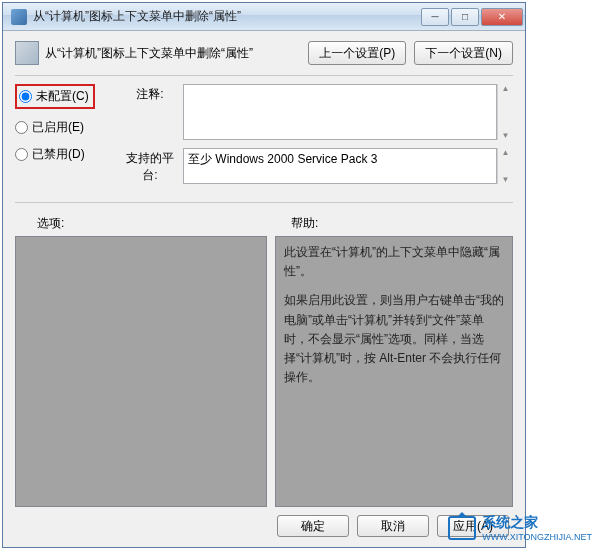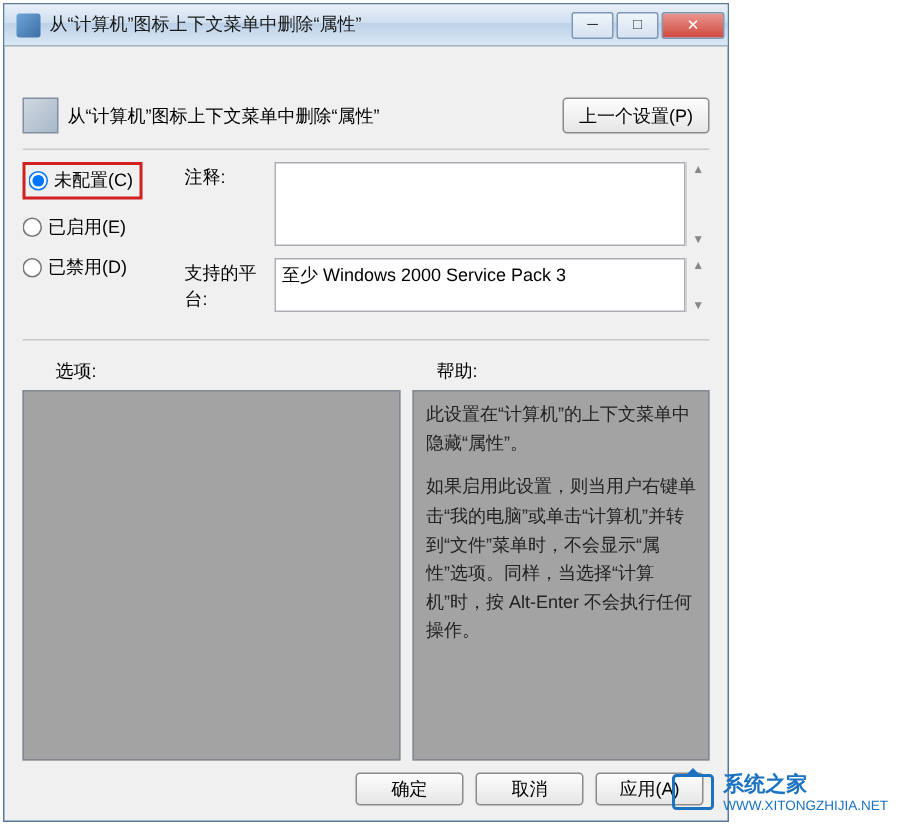--- a/index.html
+++ b/index.html
@@ -1,17 +1,17 @@
 <!DOCTYPE html>
 <html><head>
 <meta charset="utf-8">
 <style>
 * { box-sizing: border-box; margin: 0; padding: 0; }
 body { font-family: "Microsoft YaHei", Tahoma, sans-serif; font-size: 12px; background: #fff; width: 600px; height: 552px; overflow: hidden; }
-.window { width: 484px; height: 546px; margin: 2px; border: 1px solid #5a7aa0; background: #f0f0f0; display: flex; flex-direction: column; gap: 24px; }
+.window { width: 524px; height: 546px; margin: 2px; border: 1px solid #5a7aa0; background: #f0f0f0; display: flex; flex-direction: column; }
 .titlebar { height: 28px; background: linear-gradient(#e8f0f8, #cfdff0 45%, #bcd1e8 46%, #dbe8f5); display: flex; align-items: center; padding: 0 2px 0 8px; border-bottom: 1px solid #a0b0c0; }
 .titlebar-icon { width: 16px; height: 16px; background: linear-gradient(135deg,#6fa5d8,#3a6ea5); border-radius: 2px; margin-right: 6px; }
 .titlebar-text { flex: 1; color: #1a1a1a; font-size: 12px; }
 .win-controls { display: flex; gap: 2px; }
 .win-btn { width: 28px; height: 18px; border: 1px solid #8099b3; border-radius: 2px; background: linear-gradient(#f0f5fb,#d5e2f0); display: flex; align-items: center; justify-content: center; font-size: 10px; color: #333; cursor: default; }
 .win-btn.close { background: linear-gradient(#e9968f,#d14a3f); color: #fff; width: 42px; }
 .win-btn.max { }
 .content { flex: 1; padding: 10px 12px 8px 12px; display: flex; flex-direction: column; }
 .header-row { display: flex; align-items: flex-start; }
 .policy-icon { width: 24px; height: 24px; background: linear-gradient(135deg,#d0d8e0,#a8b8c8); border: 1px solid #8090a0; margin-right: 6px; flex-shrink: 0; }
@@ -19,21 +19,21 @@
 .nav-buttons { display: flex; gap: 8px; }
 .nav-btn { min-width: 90px; height: 24px; padding: 0 10px; border: 1px solid #8a8a8a; border-radius: 3px; background: linear-gradient(#fdfdfd,#e6e6e6); font-size: 12px; cursor: default; }
 .divider { height: 1px; background: #c8c8c8; margin: 10px 0 8px 0; }
 .config-area { display: flex; gap: 20px; }
 .radios { width: 88px; }
 .radio-row { display: flex; margin-bottom: 10px; font-size: 12px; }
 .radio-row input { margin-right: 4px; }
 .highlight { border: 2px solid #d02020; padding: 2px 4px 2px 2px; display: inline-flex; align-items: center; }
 .fields { flex: 1; }
 .field-row { display: flex; margin-bottom: 8px; }
-.field-label { width: 60px; text-align: left; padding-right: 6px; padding-top: 2px; }
+.field-label { width: 60px; text-align: center; padding-right: 6px; padding-top: 2px; }
 .comment-box { flex: 1; height: 56px; border: 1px solid #abadb3; background: #fff; resize: none; font-family: inherit; font-size: 12px; padding: 2px 4px; }
 .platform-box { flex: 1; height: 36px; border: 1px solid #abadb3; background: #fff; padding: 2px 4px; font-size: 12px; overflow: hidden; }
 .scroll-hint { width: 16px; display: flex; flex-direction: column; justify-content: space-between; border-left: 1px solid #d0d0d0; }
 .sh-btn { font-size: 8px; color: #888; text-align: center; }
 .lower { flex: 1; display: flex; flex-direction: column; margin-top: 4px; }
 .lower-labels { display: flex; margin-bottom: 4px; }
 .lower-labels .lbl-left { width: 256px; padding-left: 2px; margin-left: 20px; }
 .panels { flex: 1; display: flex; gap: 8px; }
 .panel { border: 1px solid #828790; background: #a3a3a3; }
 .panel.left { width: 252px; }
@@ -59,20 +59,21 @@
       <div class="win-btn close">✕</div>
     </div>
   </div>
 
   <div class="content">
     <div class="header-row">
       <div class="policy-icon"></div>
       <div class="policy-title">从“计算机”图标上下文菜单中删除“属性”</div>
       <div class="nav-buttons">
         <button class="nav-btn">上一个设置(P)</button>
+        <button class="nav-btn">下一个设置(N)</button>
       </div>
     </div>
 
     <div class="divider"></div>
 
     <div class="config-area">
       <div class="radios">
         <div class="radio-row">
           <span class="highlight">
             <input type="radio" name="st" checked="" style="">

